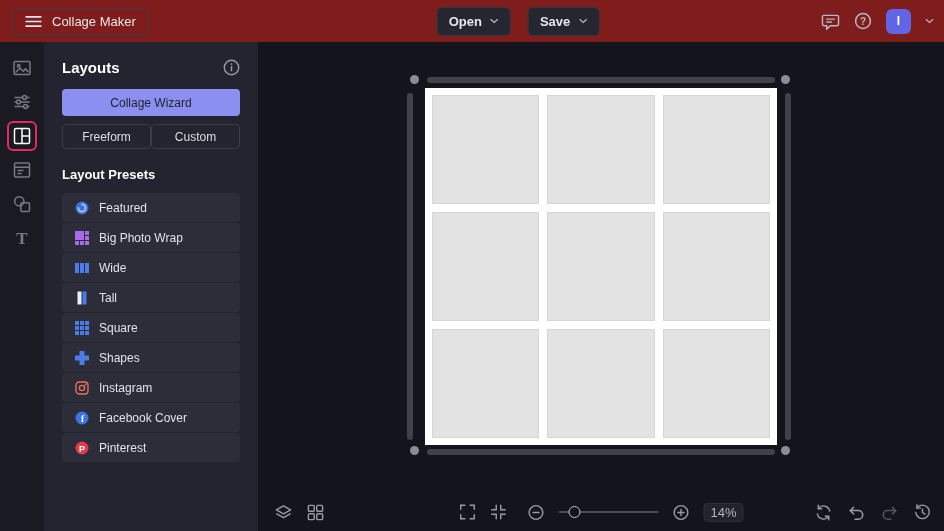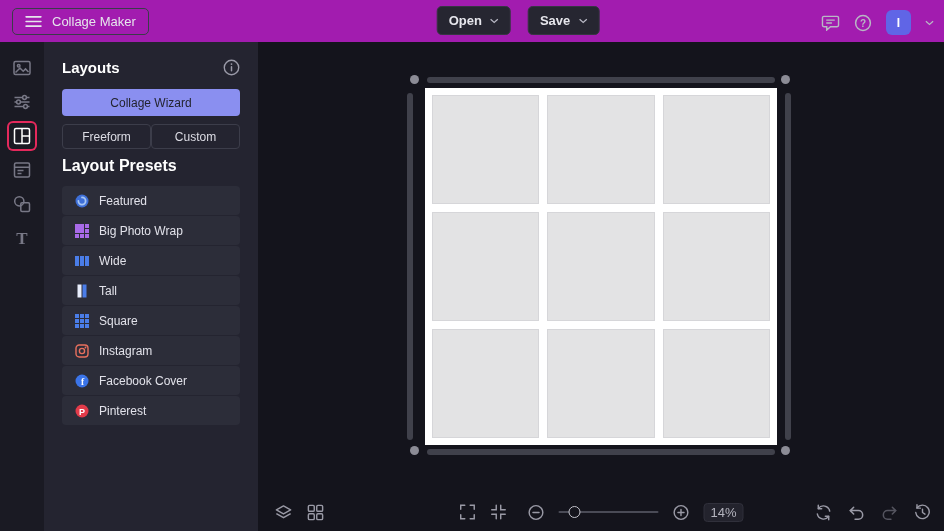--- a/index.html
+++ b/index.html
@@ -1,22 +1,22 @@
 <!DOCTYPE html>
 <html><head>
 <meta charset="utf-8">
 <style>
   * { margin:0; padding:0; box-sizing:border-box; }
   html,body { width:944px; height:531px; background:#14141c; }
   .app { position:relative; width:944px; height:531px; overflow:hidden;
          font-family:"Liberation Sans", sans-serif; color:#e8e8ee; }
 
   
-  .topbar { position:absolute; top:0; left:0; right:0; height:42px; background:#a21caf;
-            display:flex; align-items:flex-end; padding:7px 12px; z-index:5; }
+  .topbar { position:absolute; top:0; left:0; right:0; height:42px; background:#7f1d1d;
+            display:flex; align-items:center; padding:7px 12px; z-index:5; }
   .app-title-btn { display:flex; align-items:center; gap:10px; border:1px solid #3b3c49;
                    border-radius:5px; padding:5px 12px; cursor:pointer; background:transparent; }
   .app-title { font-size:13px; color:#e6e6ec; white-space:nowrap; }
   .topbar-center { position:absolute; left:calc(50% + 46px); transform:translateX(-50%);
                    display:flex; gap:17px; }
   .tb-btn { display:flex; align-items:center; gap:8px; background:#262631; border:1px solid #353642;
             border-radius:5px; padding:6px 11px; font-size:13px; color:#e6e6ec; cursor:pointer;font-weight:bold; }
   .topbar-right { position:absolute; right:10px; display:flex; align-items:center; gap:14px; }
   .tb-icon { display:flex; align-items:center; justify-content:center; color:#b8b8c4; cursor:pointer; }
   .avatar { width:25px; height:25px; border-radius:6px; background:#6065e6; color:#fff;
@@ -36,21 +36,21 @@
   .panel-header { display:flex; align-items:center; justify-content:space-between; height:18px; }
   .panel-title { font-size:15px; font-weight:bold; color:#fff; }
   .info { color:#9a9aa8; cursor:pointer; display:flex; }
   .wizard-btn { margin-top:13px; width:100%; height:27px; background:#8a8ff0; border:none;
                 border-radius:4px; font-size:12px; color:#23242f; display:flex; align-items:center;
                 justify-content:center; cursor:pointer; font-family:inherit; }
   .dual-row { margin-top:8px; display:flex; }
   .ghost-btn { flex:1; height:25px; background:transparent; border:1px solid #3c3d4a; border-radius:4px;
                color:#dcdce4; font-size:12px; display:flex; align-items:center; justify-content:center;
                cursor:pointer; font-family:inherit; }
-  .presets-title { margin-top:8px; font-size:16px; font-weight:bold; color:#fff; }
+  .presets-title { margin-top:18px; font-size:13px; font-weight:bold; color:#fff; }
   .preset-list { margin-top:11px; display:flex; flex-direction:column; gap:1px; }
   .preset-item { height:29px; min-height:29px; background:#2c2d39; border-radius:4px; display:flex;
                  align-items:center; padding-left:13px; gap:10px; cursor:pointer; }
   .preset-icon { width:14px; height:14px; display:flex; }
   .preset-label { font-size:12px; color:#e2e2ea; white-space:nowrap; }
 
   
   .canvas-area { position:absolute; left:258px; top:42px; right:0; bottom:38px; background:#14141c; }
   .collage-canvas { position:absolute; left:167px; top:46px; width:352px; height:357px;
                     background:#ffffff; padding:7px; }
@@ -254,20 +254,28 @@
               <rect x="5" y="5" width="4" height="4"></rect>
               <rect x="10" y="5" width="4" height="4"></rect>
             <rect x="0" y="10" width="4" height="4"></rect>
               <rect x="5" y="10" width="4" height="4"></rect>
               <rect x="10" y="10" width="4" height="4"></rect>
           </svg>
         </span>
         <span class="preset-label">Square</span>
       </div>
 
+      <div class="preset-item">
+        <span class="preset-icon">
+          <svg width="14" height="14" viewBox="0 0 14 14">
+            <path d="M4.5 0h5v4.5H14v5H9.5V14h-5V9.5H0v-5h4.5z" fill="#4a7de8"></path>
+          </svg>
+        </span>
+        <span class="preset-label">Shapes</span>
+      </div>
 
       <div class="preset-item">
         <span class="preset-icon">
           <svg width="14" height="14" viewBox="0 0 14 14" fill="none">
             <rect x="1" y="1" width="12" height="12" rx="3.2" stroke="#e8705e" stroke-width="1.4"></rect>
             <circle cx="7" cy="7" r="2.6" stroke="#e8705e" stroke-width="1.4"></circle>
             <circle cx="10.5" cy="3.5" r="0.9" fill="#e8705e"></circle>
           </svg>
         </span>
         <span class="preset-label">Instagram</span>

